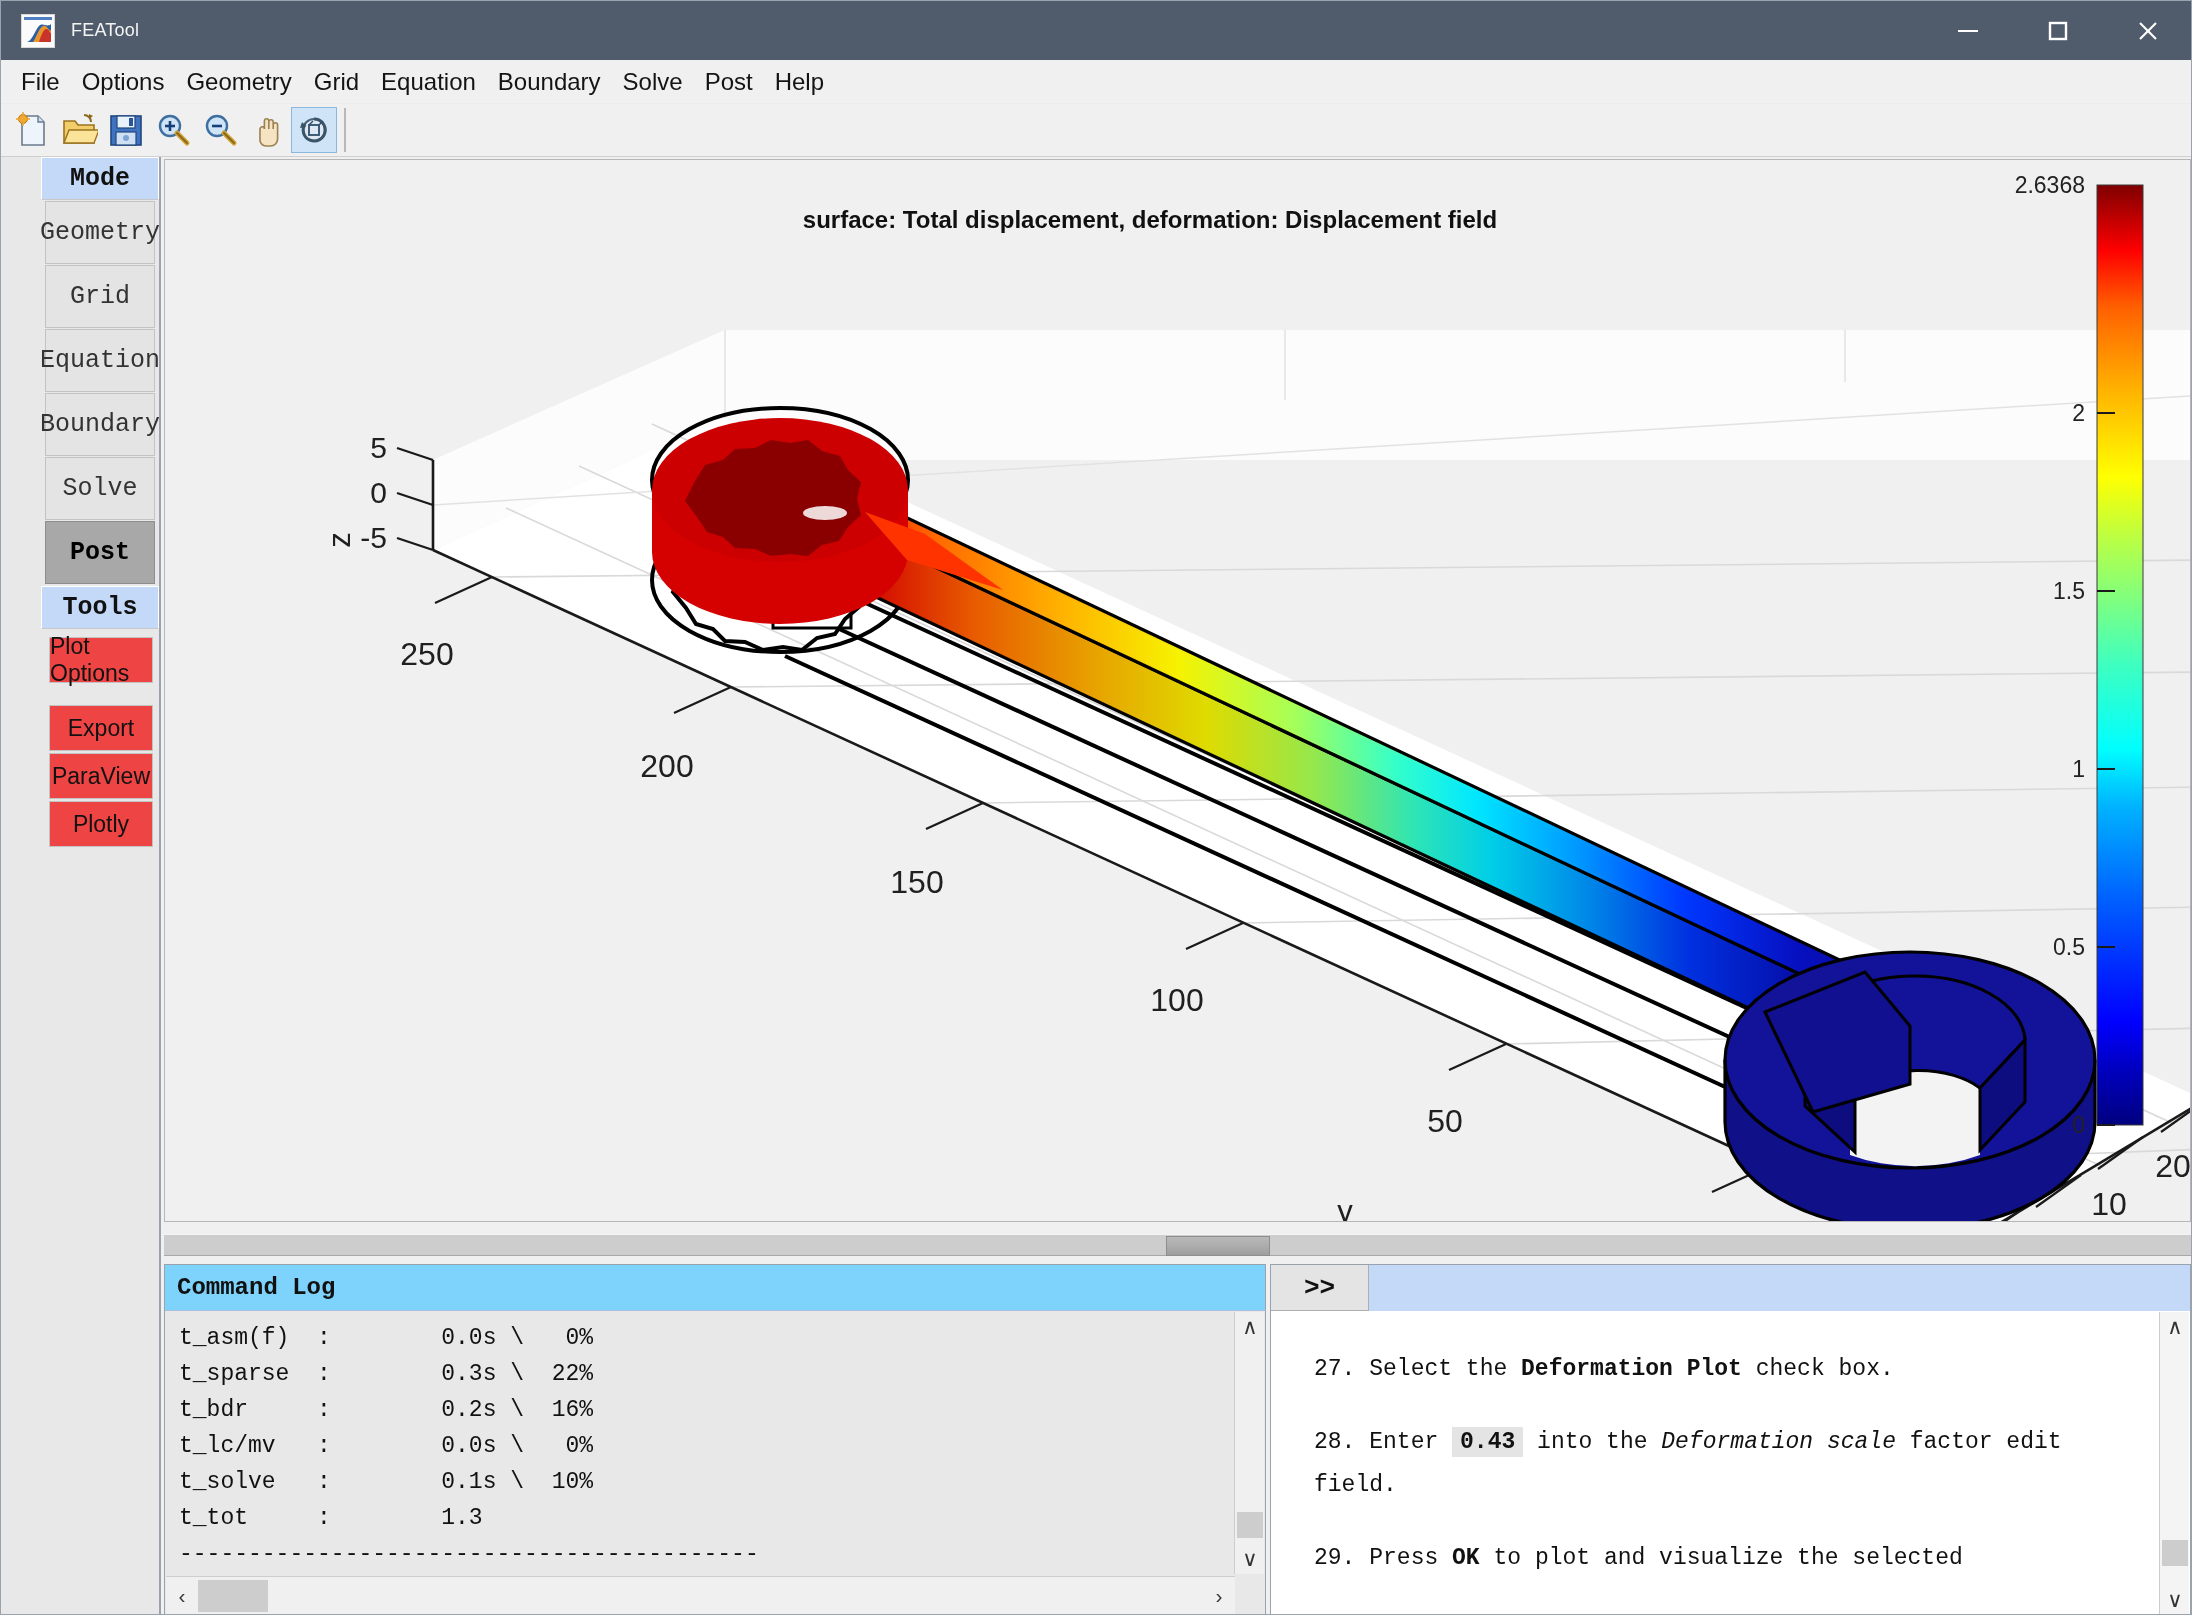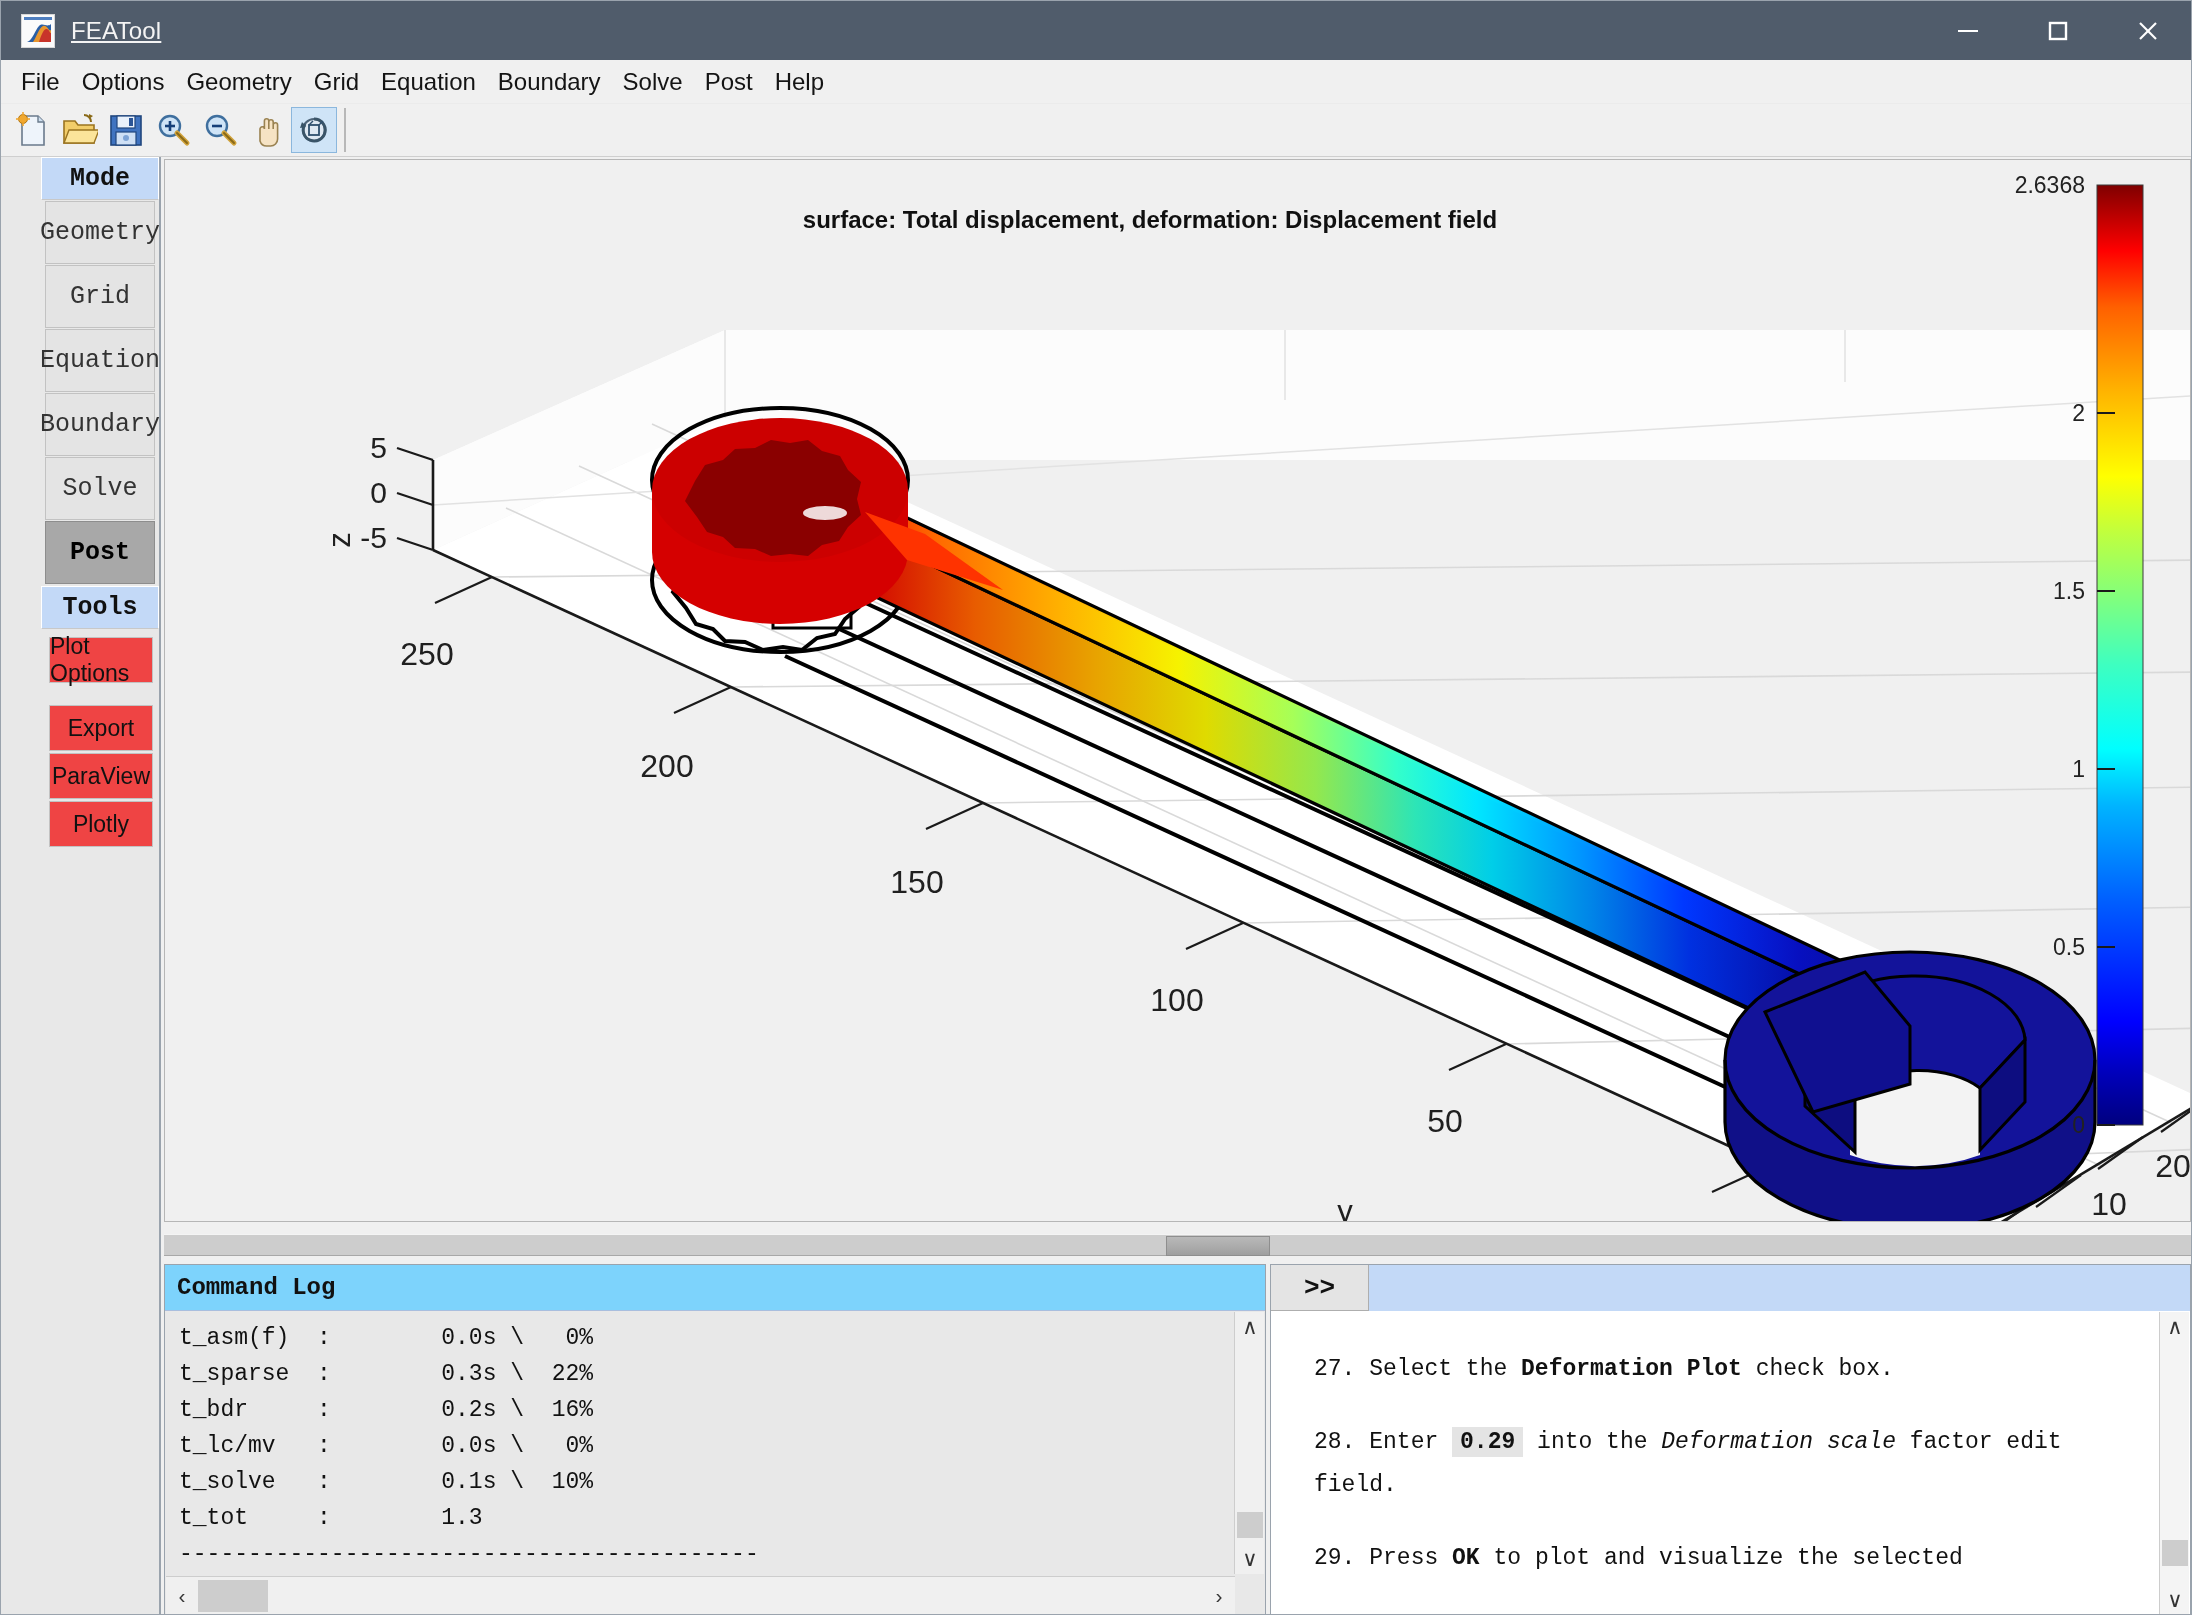--- a/index.html
+++ b/index.html
@@ -31,24 +31,23 @@
     margin-left: 20px;
     background: #fbfbfb;
     border: 1px solid #d7d7d7;
     position: relative;
     overflow: hidden;
   }
   #title-icon .mlbar { position:absolute; left:2px; top:2px; width:28px; height:3px; background:#4f7fc0; }
   #title-icon svg { position: absolute; left: 3px; top: 5px; }
   #title-text {
     color: #f4f4f4;
-    font-size: 24px;
+    font-size: 18px;
     margin-left: 16px;
     letter-spacing: 0.2px;
-    text-decoration: underline;
   }
   .winbtn {
     position: absolute; top: 0; height: 59px; width: 90px;
     display: flex; align-items: center; justify-content: center;
   }
   .winbtn svg { display: block; }
   #btn-min  { right: 180px; }
   #btn-max  { right: 90px; }
   #btn-close{ right: 0px; }
 
@@ -679,21 +678,21 @@
       <div class="sb-arrow" style="right:0;top:0;width:32px;height:38px;">›</div>
     </div>
   </div>
 
   <div id="tutpanel">
     <div id="tut-header">
       <div id="tut-next">&gt;&gt;</div>
     </div>
     <div id="tut-body">
         <div class="tut-para"><span>27.</span> <span>Select the </span><b>Deformation Plot</b><span> check box.</span></div>
-        <div class="tut-para"><span>28.</span> <span>Enter </span><span class="tut-code">0.29</span><span> into the </span><i>Deformation scale</i><span> factor edit field.</span></div>
+        <div class="tut-para"><span>28.</span> <span>Enter </span><span class="tut-code">0.43</span><span> into the </span><i>Deformation scale</i><span> factor edit field.</span></div>
         <div class="tut-para"><span>29.</span> <span>Press </span><b>OK</b><span> to plot and visualize the selected postprocessing options.</span></div>
       </div>
     <div id="tut-vscroll">
       <div class="sb-arrow" style="left:0;top:0;width:30px;height:30px;">∧</div>
       <div id="tut-vthumb"></div>
       <div class="sb-arrow" style="left:0;bottom:0;width:30px;height:30px;">∨</div>
     </div>
   </div>
 
 </div>

